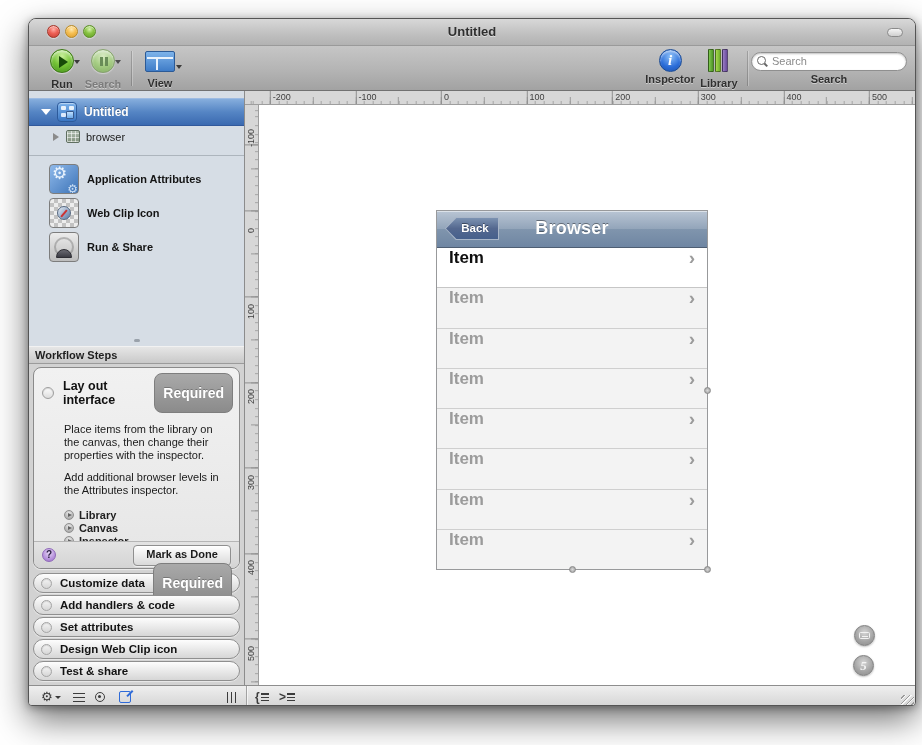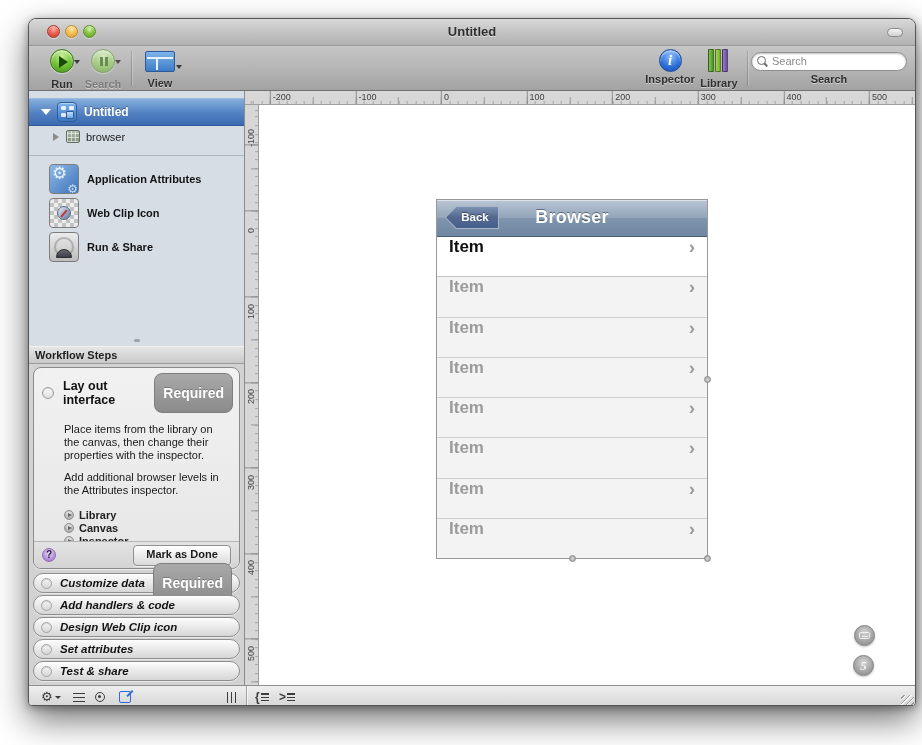--- a/index.html
+++ b/index.html
@@ -128,21 +128,21 @@
     background:linear-gradient(#e3e3e3,#d4d4d4);display:flex;align-items:center;padding:0 8px;box-sizing:border-box;}
   .helpbtn{width:14px;height:14px;border-radius:50%;background:radial-gradient(circle at 50% 32%,#e4d4f4,#b48fdb 65%,#9a6fc4);
     border:1px solid #8f68b8;box-sizing:border-box;color:#2e2346;font-size:10px;font-weight:bold;text-align:center;line-height:12px;}
   .donebtn{margin-left:auto;width:96px;height:19px;border-radius:4px;border:1px solid #8f8f8f;
     background:linear-gradient(#ffffff,#d9d9d9);font-size:11px;font-weight:bold;color:#1b1b1b;text-align:center;line-height:17px;
     box-shadow:0 1px 1px rgba(255,255,255,.7),inset 0 1px 0 rgba(255,255,255,.9);}
   .pills{padding:2px 4px;background:#d2d2d2;flex:1;}
   .pill{position:relative;height:20px;border-radius:10px;border:1px solid #8f8f8f;margin-bottom:2px;
     background:linear-gradient(#fdfdfd,#d6d6d6);display:flex;align-items:center;box-sizing:border-box;box-shadow:0 1px 1px rgba(255,255,255,.55);}
   .pill .pc{width:11px;height:11px;border-radius:50%;border:1px solid #a5a5a5;background:linear-gradient(#f4f4f4,#d6d6d6);box-sizing:border-box;margin:0 8px 0 7px;box-shadow:inset 0 1px 1px rgba(0,0,0,.12);}
-  .pill .t{flex:1;font-size:11.5px;font-weight:bold;color:#131313;font-style:italic;}
+  .pill .t{flex:1;font-size:11.5px;font-weight:bold;color:#131313;}
   .pill .badge{margin-right:7px;}
 
   
   .canvas{position:relative;flex:1;background:#fff;}
   .hruler{position:absolute;left:0;top:0;right:0;height:14px;background:#d7d7d7;border-bottom:1px solid #9e9e9e;box-sizing:border-box;overflow:hidden;
     background-image:
       repeating-linear-gradient(90deg,#8f8f8f 0 1px,transparent 1px 85.6px),
       repeating-linear-gradient(90deg,#9a9a9a 0 1px,transparent 1px 42.8px),
       repeating-linear-gradient(90deg,#a5a5a5 0 1px,transparent 1px 8.56px);
     background-size:100% 14px,100% 8px,100% 4px;
@@ -154,21 +154,21 @@
     background-image:
       repeating-linear-gradient(0deg,#8f8f8f 0 1px,transparent 1px 85.6px),
       repeating-linear-gradient(0deg,#9a9a9a 0 1px,transparent 1px 42.8px),
       repeating-linear-gradient(0deg,#a5a5a5 0 1px,transparent 1px 8.56px);
     background-size:14px 100%,8px 100%,4px 100%;
     background-position:0 40.4px,6px 40.4px,10px 6.16px;
     background-repeat:repeat-y;}
   .vlab{left:1px;transform:rotate(-90deg) translateX(-2px);transform-origin:left top;white-space:nowrap;}
   .view{position:absolute;left:14px;top:14px;right:0;bottom:0;background:#fff;overflow:hidden;}
   
-  .mockup{position:absolute;left:177px;top:94px;width:272px;height:360px;border:1px solid #98999b;box-sizing:border-box;background:#f3f3f3;display:flex;flex-direction:column;}
+  .mockup{position:absolute;left:177px;top:105px;width:272px;height:360px;border:1px solid #98999b;box-sizing:border-box;background:#f3f3f3;display:flex;flex-direction:column;}
   .mkheader{position:relative;height:36px;flex:none;
     background:linear-gradient(#b9c5d4 0%,#93a5ba 49%,#8095ad 50%,#6f86a3 100%);
     border-bottom:1px solid #4e5e73;box-shadow:inset 0 1px 0 rgba(255,255,255,.5);}
   .mktitle{position:absolute;left:0;right:0;top:7px;text-align:center;color:#fff;font-size:18px;font-weight:bold;text-shadow:0 -1px 0 rgba(0,0,0,.4);letter-spacing:.2px;}
   .backwrap{position:absolute;left:8px;top:6px;width:54px;height:23px;
     clip-path:polygon(0 50%,20% 0,100% 0,100% 100%,20% 100%);background:#a9b6c8;}
   .backbtn{position:absolute;left:1px;top:1px;right:1px;bottom:1px;
     clip-path:polygon(0 50%,20% 0,100% 0,100% 100%,20% 100%);
     background:linear-gradient(#7c92b1,#54688f 50%,#46608c);
     color:#fff;font-size:11.5px;font-weight:bold;text-align:center;line-height:21px;text-shadow:0 -1px 0 rgba(0,0,0,.4);padding-left:6px;box-sizing:border-box;}
@@ -319,25 +319,25 @@
             <span class="pc"></span>
             <span class="t">Customize data</span>
             <span class="badge">Required</span>
           </div>
           <div class="pill">
             <span class="pc"></span>
             <span class="t">Add handlers &amp; code</span>
           </div>
           <div class="pill">
             <span class="pc"></span>
-            <span class="t">Design Web Clip icon</span>
+            <span class="t">Set attributes</span>
           </div>
           <div class="pill">
             <span class="pc"></span>
-            <span class="t">Set attributes</span>
+            <span class="t">Design Web Clip icon</span>
           </div>
           <div class="pill">
             <span class="pc"></span>
             <span class="t">Test &amp; share</span>
           </div>
         </div>
     </div>
 
     <div class="canvas">
       <div class="hruler" id="hruler">

